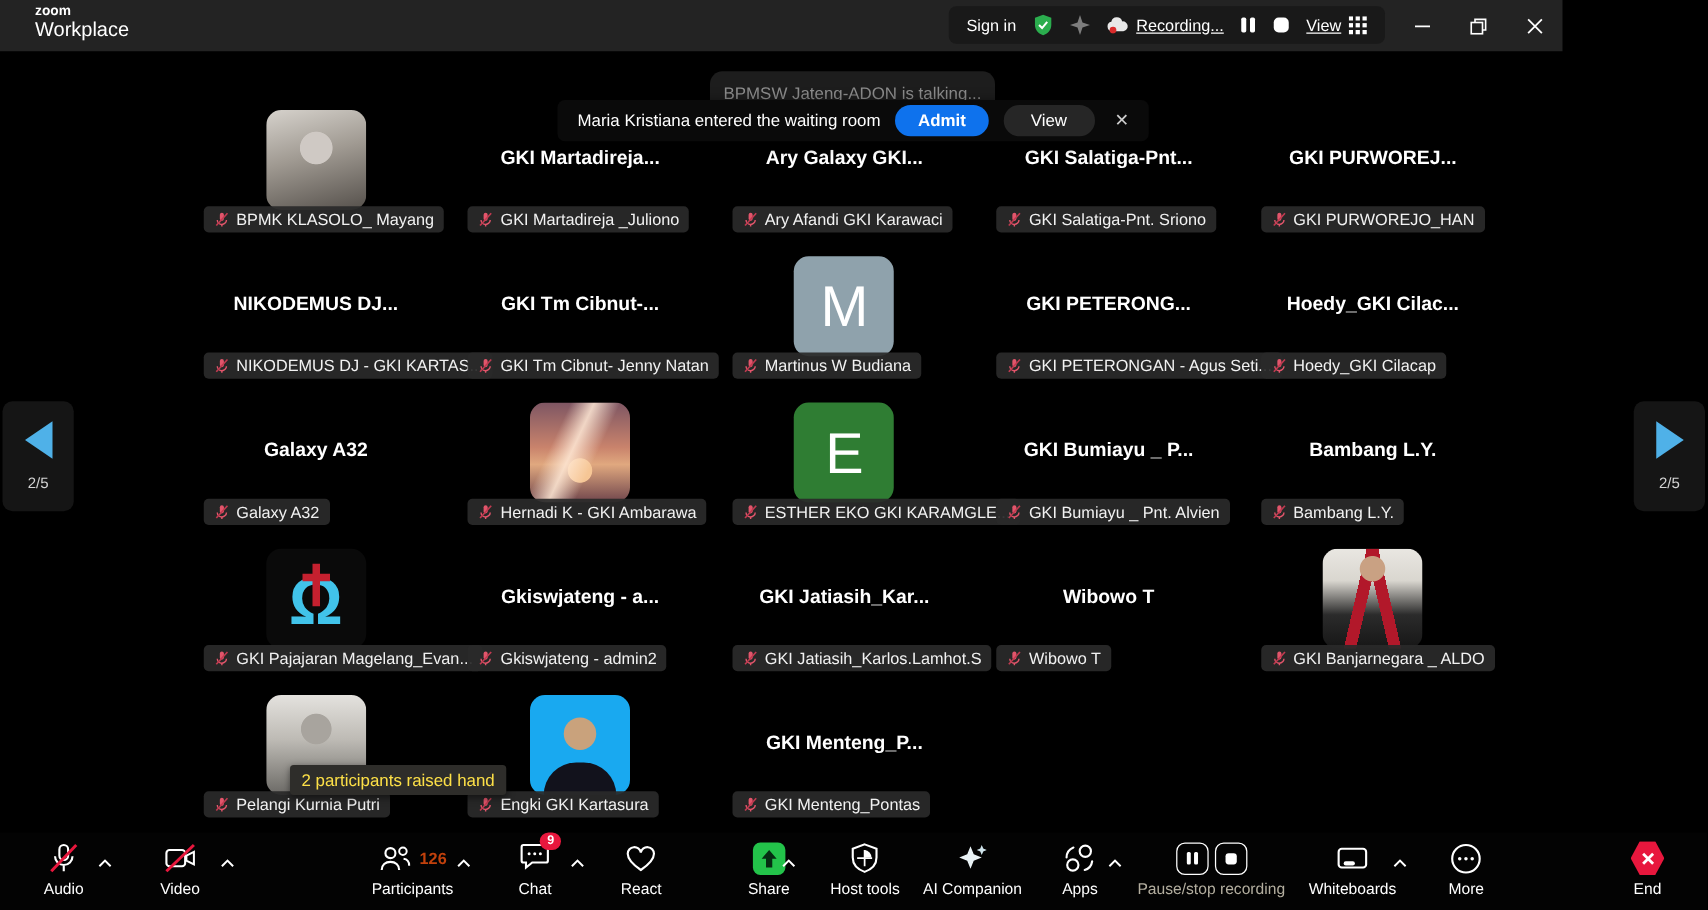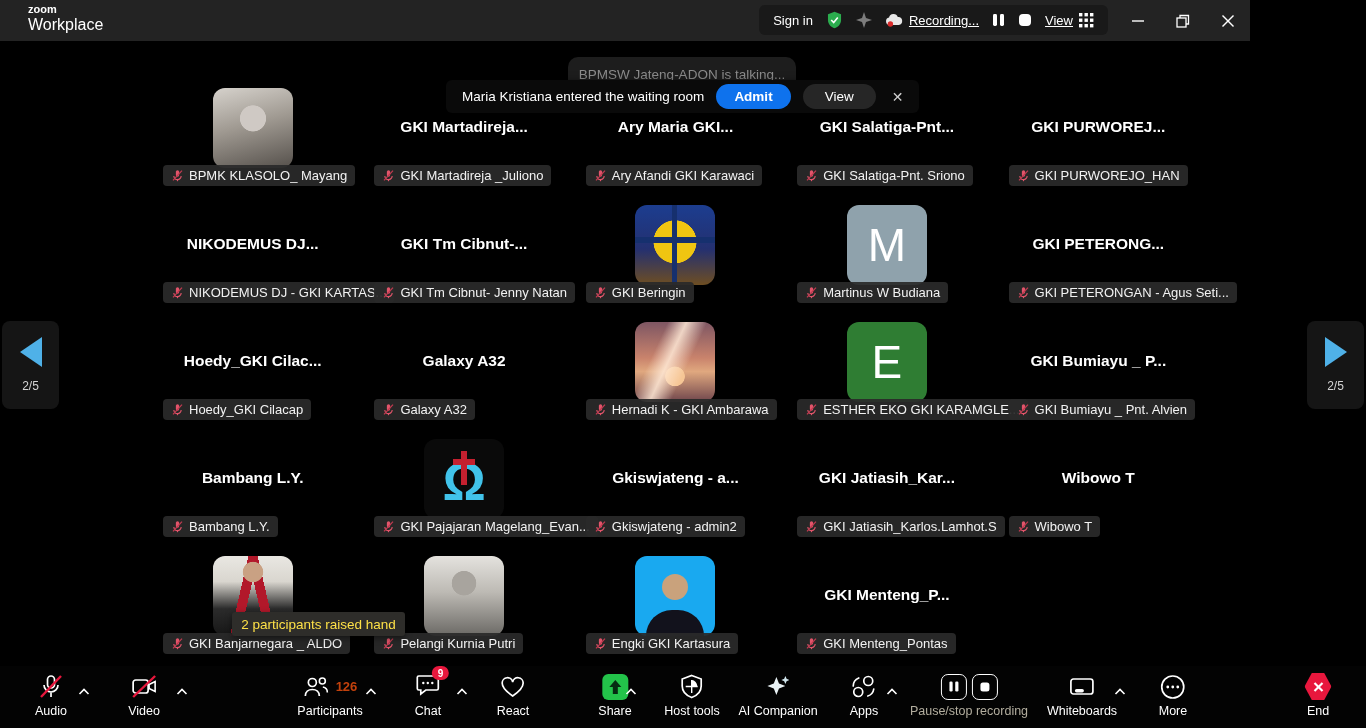--- a/index.html
+++ b/index.html
@@ -213,21 +213,21 @@
           <rect x="6" y="1.5" width="4" height="8" rx="2" fill="#e2556b"></rect>
           <path d="M3.5 8.5a4.5 4.5 0 0 0 9 0" fill="none" stroke="#e2556b" stroke-width="1.4"></path>
           <line x1="8" y1="13" x2="8" y2="15" stroke="#e2556b" stroke-width="1.4"></line>
           <line x1="2.5" y1="14" x2="13.5" y2="2" stroke="#c23a50" stroke-width="1.6"></line>
         </svg>
         <span>GKI Martadireja _Juliono</span>
       </div>
   </div>
 
   <div class="tile">
-    <div class="center-name">Ary Maria GKI...</div>
+    <div class="center-name">Ary Galaxy GKI...</div>
     <div class="name-pill">
         <svg width="13" height="13" viewBox="0 0 16 16">
           <rect x="6" y="1.5" width="4" height="8" rx="2" fill="#e2556b"></rect>
           <path d="M3.5 8.5a4.5 4.5 0 0 0 9 0" fill="none" stroke="#e2556b" stroke-width="1.4"></path>
           <line x1="8" y1="13" x2="8" y2="15" stroke="#e2556b" stroke-width="1.4"></line>
           <line x1="2.5" y1="14" x2="13.5" y2="2" stroke="#c23a50" stroke-width="1.6"></line>
         </svg>
         <span>Ary Afandi GKI Karawaci</span>
       </div>
   </div>
@@ -278,32 +278,20 @@
         <svg width="13" height="13" viewBox="0 0 16 16">
           <rect x="6" y="1.5" width="4" height="8" rx="2" fill="#e2556b"></rect>
           <path d="M3.5 8.5a4.5 4.5 0 0 0 9 0" fill="none" stroke="#e2556b" stroke-width="1.4"></path>
           <line x1="8" y1="13" x2="8" y2="15" stroke="#e2556b" stroke-width="1.4"></line>
           <line x1="2.5" y1="14" x2="13.5" y2="2" stroke="#c23a50" stroke-width="1.6"></line>
         </svg>
         <span>GKI Tm Cibnut- Jenny Natan</span>
       </div>
   </div>
 
-  <div class="tile">
-    <div class="avatar ph-beringin"></div>
-    <div class="name-pill">
-        <svg width="13" height="13" viewBox="0 0 16 16">
-          <rect x="6" y="1.5" width="4" height="8" rx="2" fill="#e2556b"></rect>
-          <path d="M3.5 8.5a4.5 4.5 0 0 0 9 0" fill="none" stroke="#e2556b" stroke-width="1.4"></path>
-          <line x1="8" y1="13" x2="8" y2="15" stroke="#e2556b" stroke-width="1.4"></line>
-          <line x1="2.5" y1="14" x2="13.5" y2="2" stroke="#c23a50" stroke-width="1.6"></line>
-        </svg>
-        <span>GKI Beringin</span>
-      </div>
-  </div>
 
   <div class="tile">
     <div class="avatar av-m">
         <span class="letter">M</span>
       </div>
     <div class="name-pill">
         <svg width="13" height="13" viewBox="0 0 16 16">
           <rect x="6" y="1.5" width="4" height="8" rx="2" fill="#e2556b"></rect>
           <path d="M3.5 8.5a4.5 4.5 0 0 0 9 0" fill="none" stroke="#e2556b" stroke-width="1.4"></path>
           <line x1="8" y1="13" x2="8" y2="15" stroke="#e2556b" stroke-width="1.4"></line>

